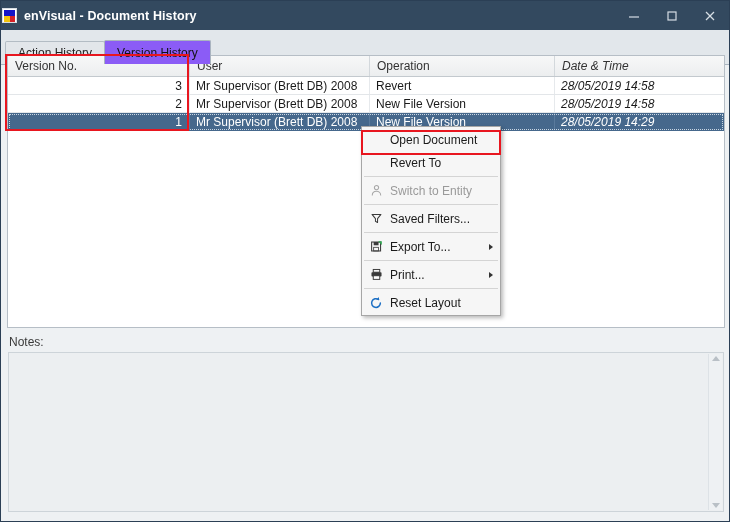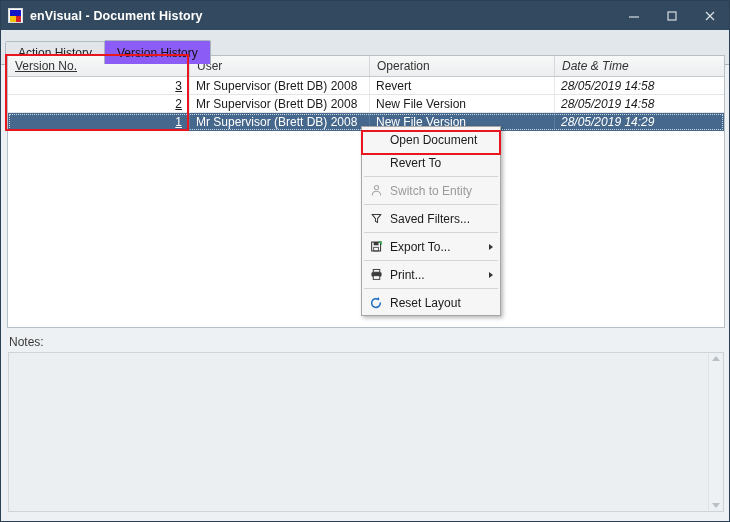--- a/index.html
+++ b/index.html
@@ -19,21 +19,21 @@
     border: 1px solid #2b3f55;
     overflow: hidden;
   }
 
   
   .titlebar {
     height: 29px;
     background: #33495f;
     display: flex;
     align-items: center;
-    padding: 0 0 0 7px;
+    padding: 0 0 0 1px;
     position: relative;
   }
   .app-icon {
     width: 15px; height: 15px;
     position: relative;
     flex: 0 0 auto;
     background: #ffffff;
     border: 1px solid #d8dde2;
   }
   .app-icon .q-blue   { position: absolute; left: 1px;   top: 1px;  width: 11px; height: 6px; background: #1414c8; }
@@ -136,21 +136,21 @@
     padding: 0 6px;
     font-size: 12px;
     color: #1a1a1a;
     border-right: 1px solid #e6e9ec;
     overflow: hidden;
     white-space: nowrap;
   }
   .grid-row.selected .gr-cell { color: #ffffff; border-right-color: #5a7a9c; }
   .gr-cell.num { justify-content: flex-end; padding-right: 7px; }
 
-  .col-0 { width: 182px; flex: 0 0 182px; text-decoration: underline; }
+  .col-0 { width: 182px; flex: 0 0 182px; }
   .col-1 { width: 180px; flex: 0 0 180px; }
   .col-2 { width: 185px; flex: 0 0 185px; }
   .col-3 { flex: 1 1 auto; border-right: none; font-style: italic; }
 
   
   .annot {
     position: absolute;
     border: 2px solid #e8161f;
     pointer-events: none;
     z-index: 60;

